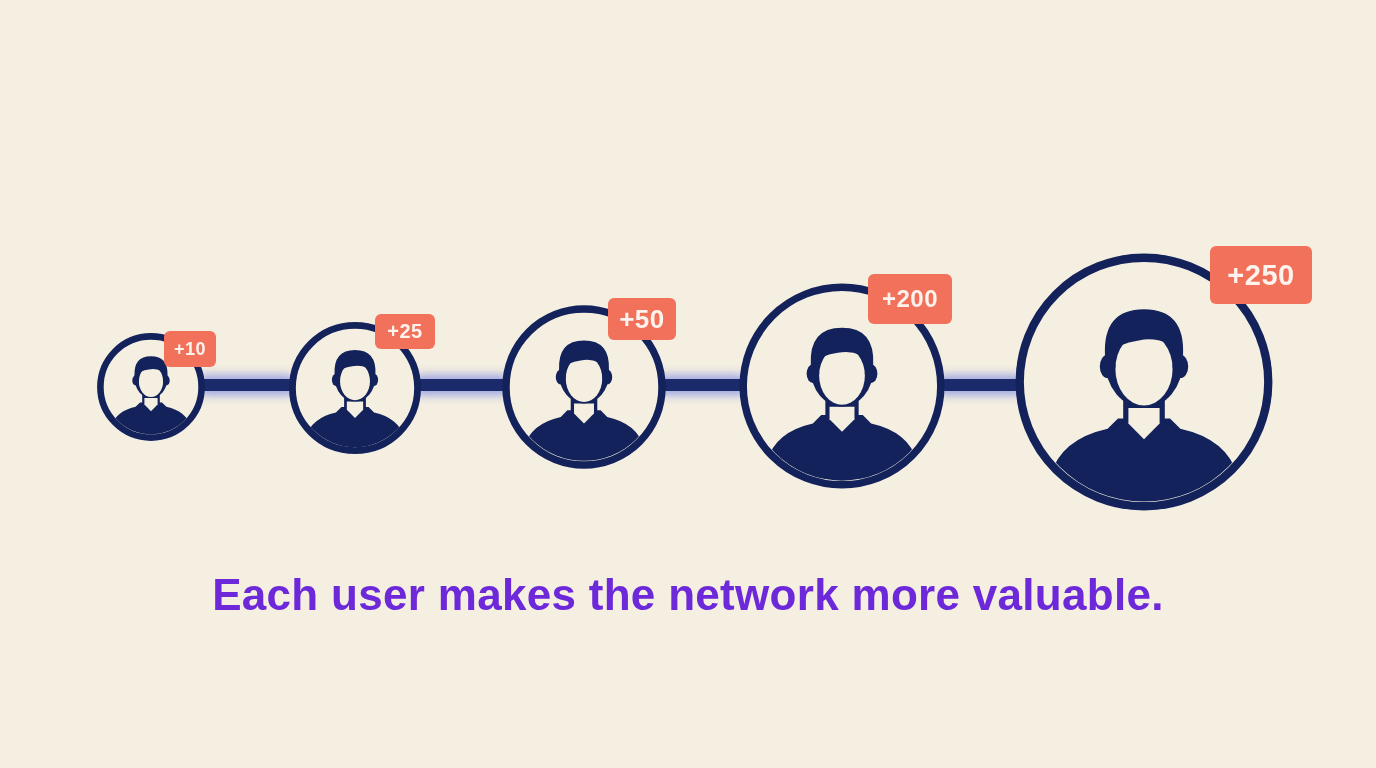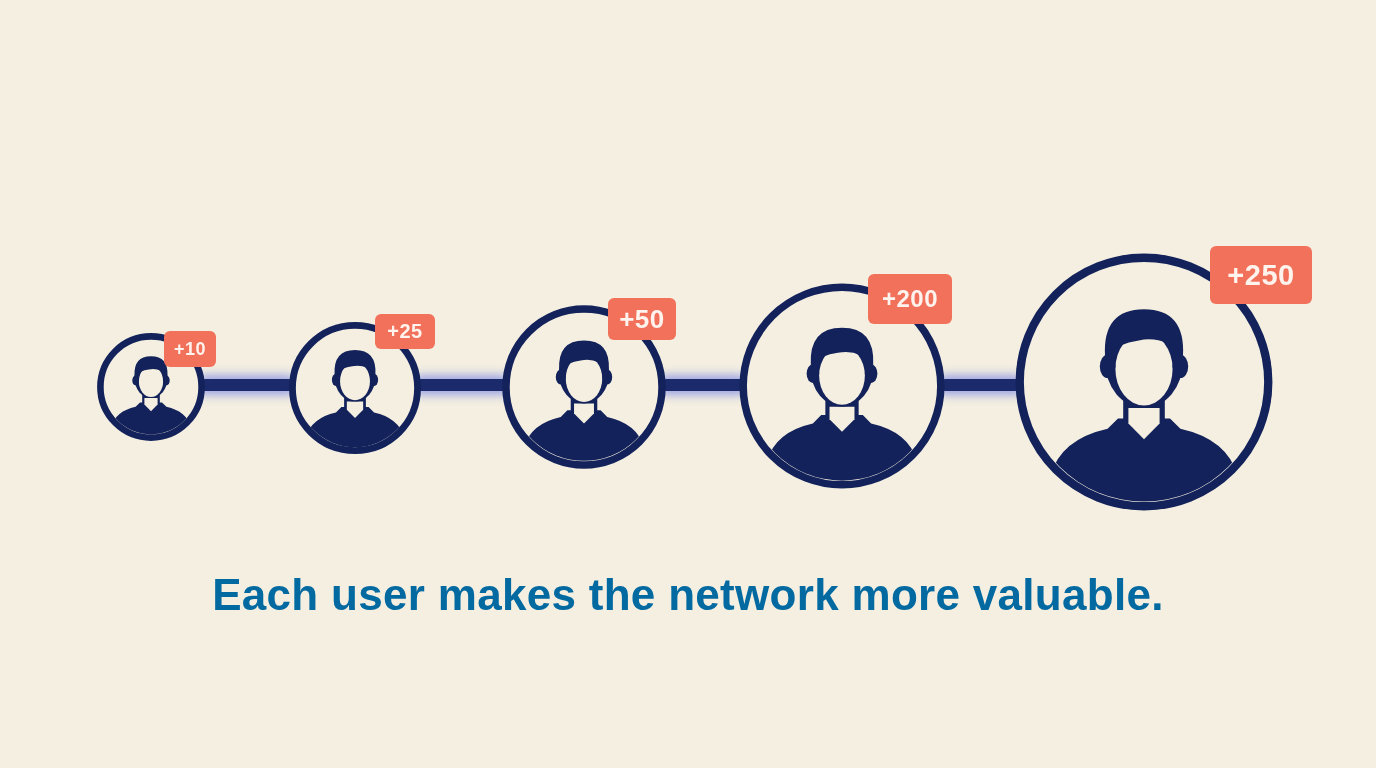--- a/index.html
+++ b/index.html
@@ -22,21 +22,21 @@
     background:#f2715a;
     color:#fff3ee;
     font-weight:bold;
     border-radius:6px;
     display:flex; align-items:center; justify-content:center;
     letter-spacing:0.5px;
   }
   .caption {
     position:absolute; left:0; width:1376px; top:570px;
     text-align:center;
-    color:#0369a1;
+    color:#6d28d9;
     font-size:44px;
     font-weight:bold;
     letter-spacing:0.3px;
   }
 </style>
 </head>
 <body>
 
 <div class="connector" style="left:203px; width:88px;"></div>
 <div class="connector" style="left:419px; width:86px;"></div>

